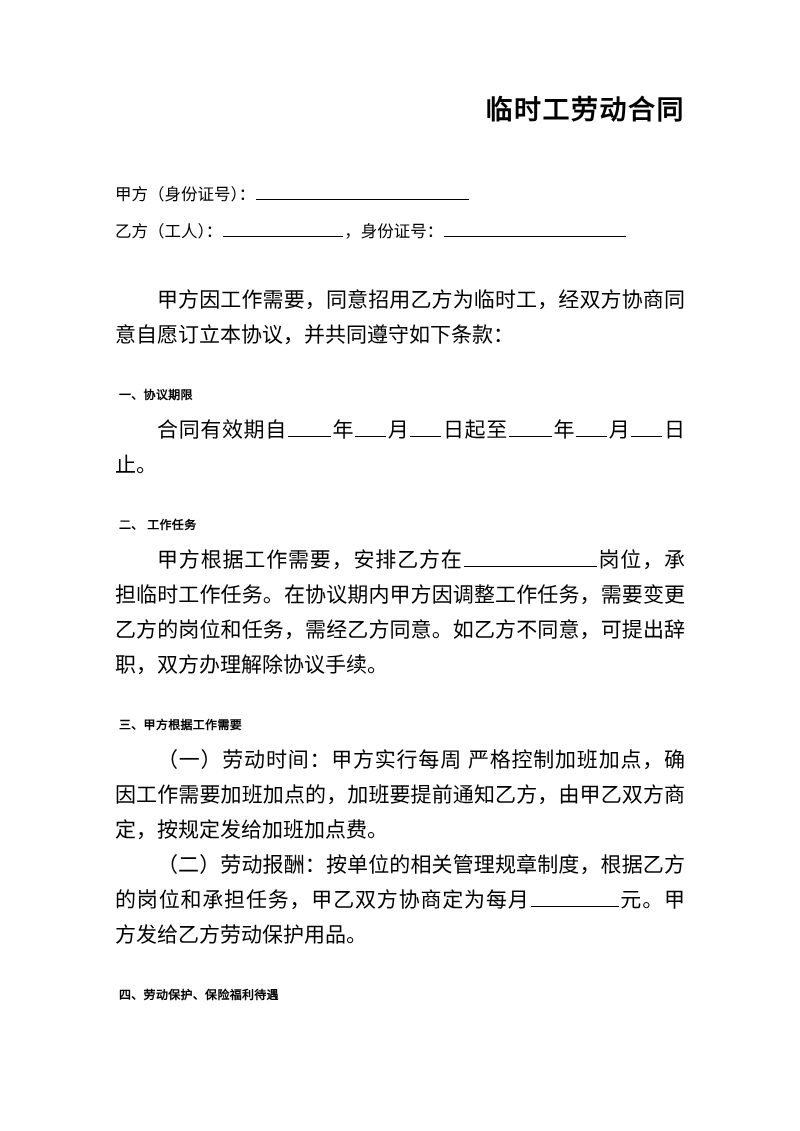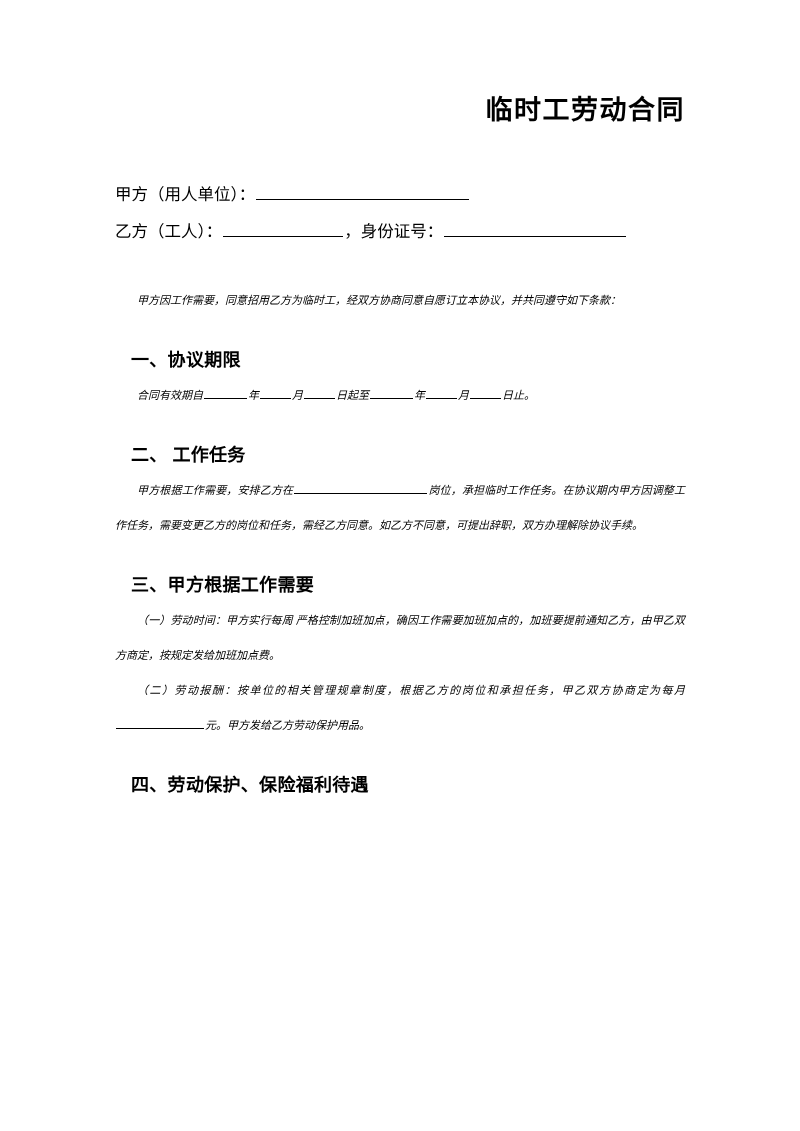--- a/index.html
+++ b/index.html
@@ -55,56 +55,55 @@
   .b-month   { width: 31px; }
   .b-day     { width: 31px; }
   .b-post    { width: 133px; }
   .b-wage    { width: 88px; }
 
   .intro {
     margin-top: 33px;
   }
   p.body-text {
     margin: 0;
-    font-size: 11px;
+    font-size: 21px;
     line-height: 35px;
     text-align: justify;
     text-justify: inter-ideograph;
     text-indent: 0;
-    font-style: italic;
   }
   p.indent2 {
     text-indent: 2em;
   }
   .section {
     margin-top: 27px;
   }
   .section-heading {
-    font-family: Liberation Serif, serif;
+    font-family: Liberation Sans, sans-serif;
     font-weight: bold;
-    font-size: 18px;
+    font-size: 12px;
     line-height: 30px;
-    margin: 0 0 3px 16px;
+    margin: 0 0 3px 4px;
     letter-spacing: 0.3px;
     white-space: pre;
   }
   .section-body p.body-text + p.body-text {
     margin-top: 0;
   }
 </style>
 </head>
 <body>
 
 <div class="page">
 
   <h1 class="doc-title">临时工劳动合同</h1>
 
   <div class="party-block">
     <div class="party-line">
-      <span>甲方（用人单位）：</span><span class="blank b-company"></span>
+      <span>甲方（身份证号）：</span><span class="blank b-company"></span>
     </div>
     <div class="party-line">
       <span>乙方（工人）：</span><span class="blank b-worker"></span><span>，</span><span>身份证号：</span><span class="blank b-id"></span>
     </div>
   </div>
 
   <div class="intro">
     <p class="body-text indent2">甲方因工作需要，同意招用乙方为临时工，经双方协商同意自愿订立本协议，并共同遵守如下条款：</p>
   </div>
 

